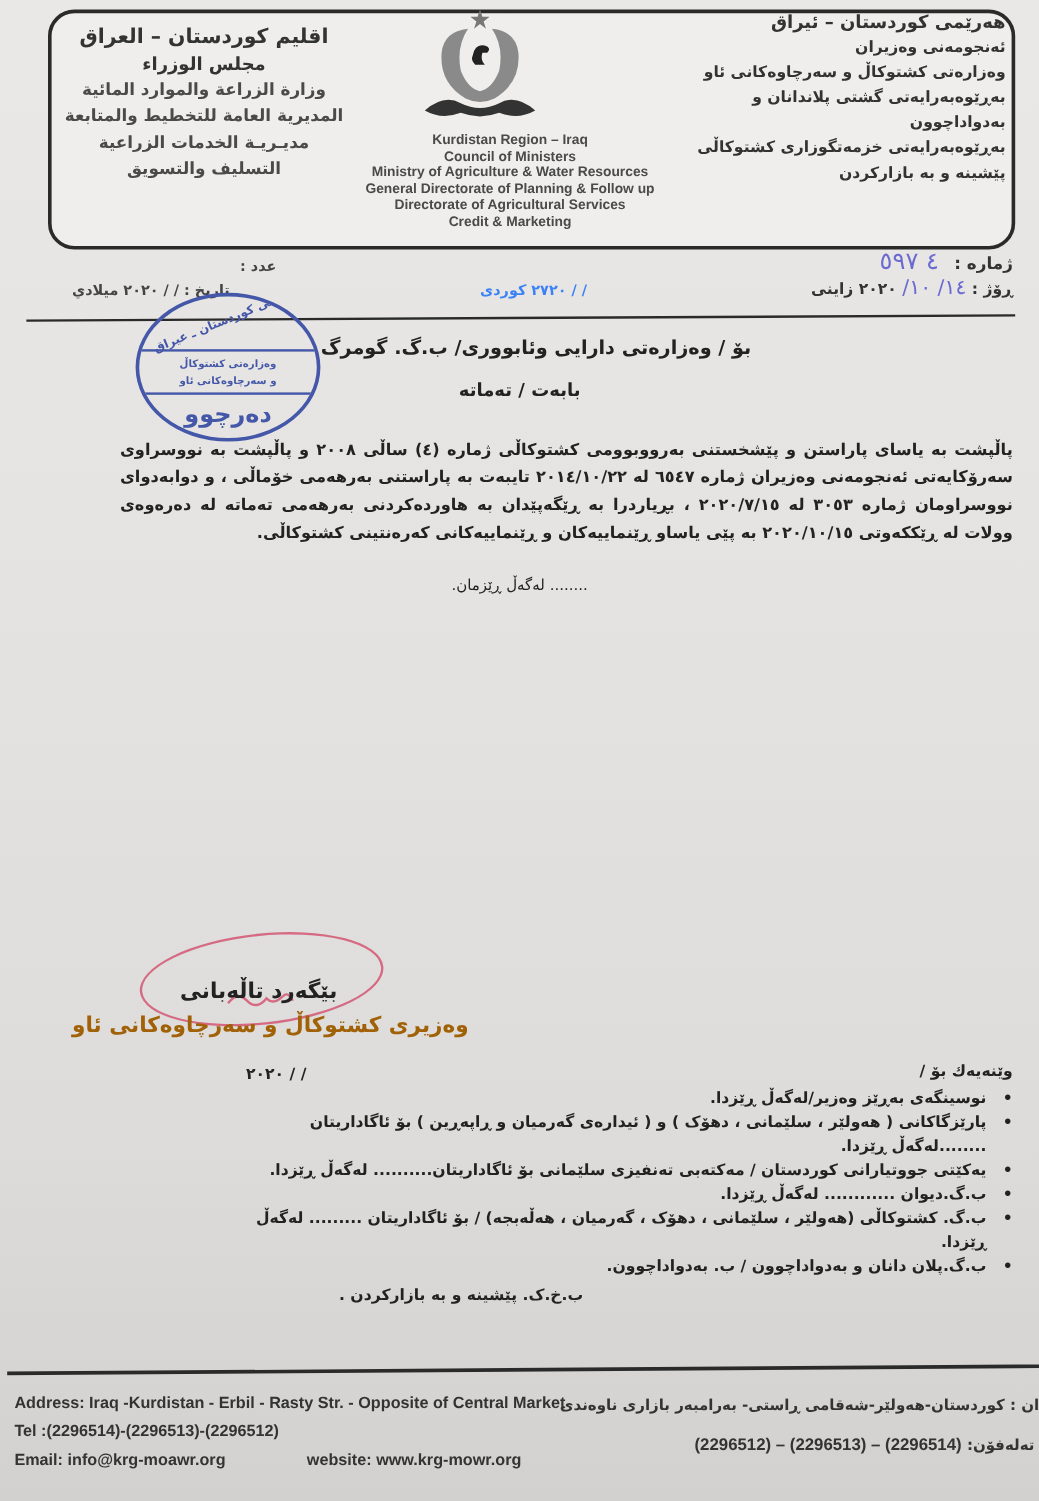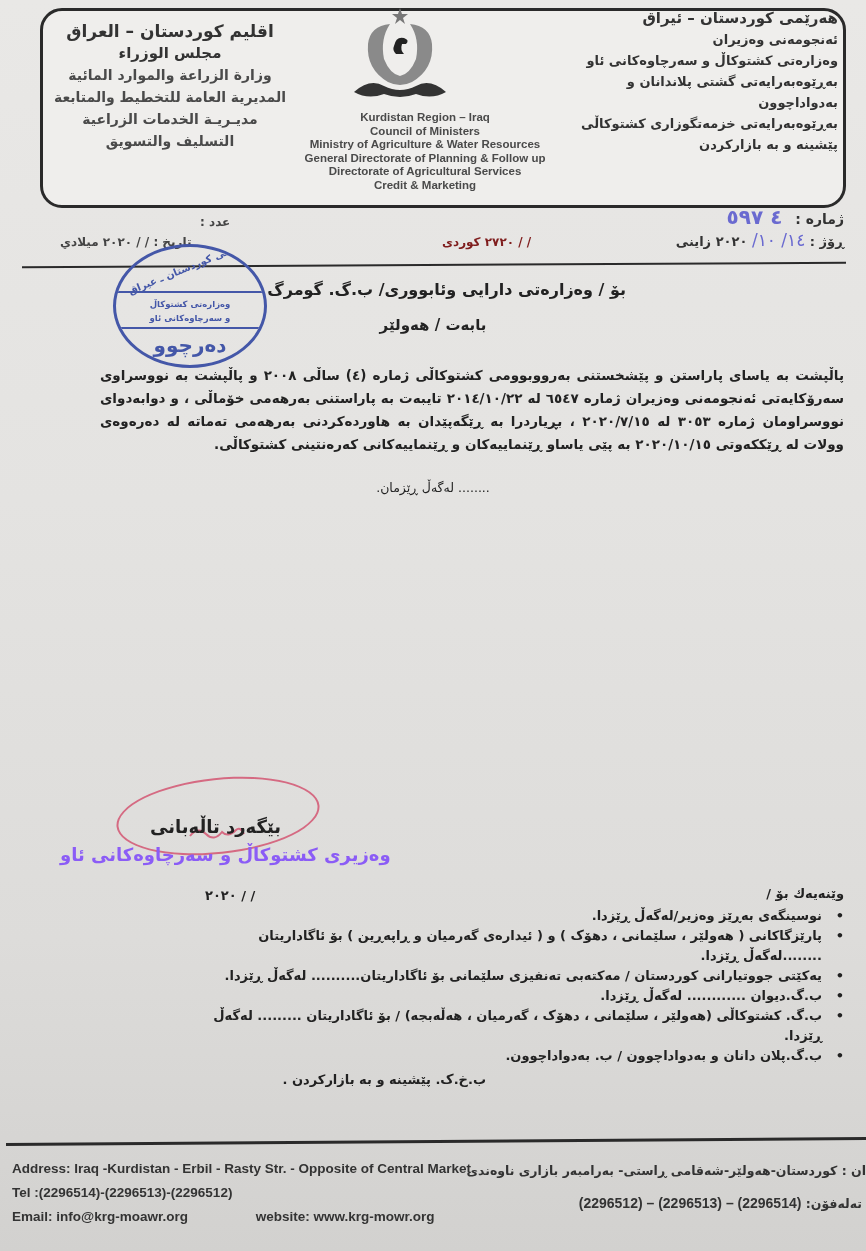--- a/index.html
+++ b/index.html
@@ -30,24 +30,24 @@
   .hdr-ku .l { font-size:13px; font-weight:bold; }
   .logo {
     position:absolute; left:340px; top:4px; width:120px; height:100px;
   }
   .hdr-en {
     position:absolute; left:275px; top:128px; width:300px; text-align:center;
     font-family:"Liberation Sans", sans-serif; font-weight:bold; font-size:11.5px; line-height:13.5px; color:#4a4a4a;
   }
   .ref-row { position:absolute; top:205px; left:0; width:866px; height:50px; direction:rtl; }
   .ref-k { position:absolute; right:22px; top:0px; font-size:14px; font-weight:bold; color:#333; }
-  .ref-k .hand { font-family:"DejaVu Sans", sans-serif; font-weight:bold; font-size:20px; color:#6a6ad0; margin-right:8px; }
+  .ref-k .hand { font-family:"DejaVu Sans", sans-serif; font-weight:normal; font-size:20px; color:#6a6ad0; margin-right:8px; }
   .date-k { position:absolute; right:22px; top:25px; font-size:13px; font-weight:bold; color:#333; }
   .date-k .hand { font-size:17px; font-weight:normal; color:#6a6ad0; }
-  .date-kurdi { position:absolute; left:400px; top:30px; font-size:12px; font-weight:bold; color:#7f1d1d; direction:rtl;margin-left:42px; }
+  .date-kurdi { position:absolute; left:400px; top:30px; font-size:12px; font-weight:bold; color:#3b82f6; direction:rtl; }
   .ar-num { position:absolute; left:200px; top:10px; font-size:12px; font-weight:bold; color:#444; direction:rtl; }
   .ar-date { position:absolute; left:60px; top:30px; font-size:12px; font-weight:bold; color:#444; direction:rtl; }
   .rule { position:absolute; left:22px; height:2px; background:#2a2a2a; }
   .stamp {
     position:absolute; left:113px; top:244px; width:154px; height:124px;
     border:3px solid #4457a8; border-radius:50%; box-sizing:border-box;
     color:#4457a8; overflow:hidden;
   }
   .stamp .band { position:absolute; left:0; right:0; height:2px; background:#4457a8; }
   .stamp .t { position:absolute; width:100%; text-align:center; direction:rtl; font-weight:bold; }
@@ -57,21 +57,21 @@
     position:absolute; left:100px; right:22px; top:364px; direction:rtl; text-align:justify;
     font-size:13.5px; font-weight:bold; line-height:23px; color:#222;
   }
   .regards { position:absolute; left:0; width:866px; top:480px; text-align:center; direction:rtl; font-size:12.5px; font-weight:normal; color:#222; }
   .sig-oval {
     position:absolute; left:116px; top:778px; width:200px; height:72px;
     border:2px solid #d56a82; border-radius:50%; transform:rotate(-6deg);
   }
   .sig-scribble { position:absolute; left:188px; top:822px; width:58px; height:20px; }
   .sig-name { position:absolute; left:150px; top:816px; font-size:18px; font-weight:bold; direction:rtl; color:#222; }
-  .sig-title { position:absolute; left:60px; top:844px; font-size:18px; font-weight:bold; direction:rtl; color:#8b5cf6; }
+  .sig-title { position:absolute; left:60px; top:844px; font-size:18px; font-weight:bold; direction:rtl; color:#a16207; }
   .cc-date { position:absolute; left:205px; top:888px; font-size:13px; font-weight:bold; direction:rtl; color:#222; }
   .cc-label { position:absolute; right:22px; top:886px; font-size:13px; font-weight:bold; direction:rtl; color:#222; }
   .cc-list { position:absolute; right:22px; top:906px; width:640px; direction:rtl; margin:0; padding:0; list-style:none; }
   .cc-list li { font-size:13px; font-weight:bold; line-height:20px; color:#222; position:relative; padding-right:22px; }
   .cc-list li .bullet { position:absolute; right:0; top:0; }
   .cc-extra { position:absolute; right:380px; top:1072px; font-size:13px; font-weight:bold; direction:rtl; color:#222; }
   .footer-en {
     position:absolute; left:12px; top:1157px; font-family:"Liberation Sans", sans-serif;
     font-size:13.5px; font-weight:bold; line-height:24px; color:#333;
   }
@@ -146,21 +146,21 @@
 <div class="stamp">
   <div class="t" style="top:14px; font-size:10px; transform:rotate(-22deg);">هەرێمی کوردستان ـ عیراق</div>
   <div class="band" style="top:44px;"></div>
   <div class="t" style="top:52px; font-size:8.5px;">وەزارەتی کشتوکاڵ</div>
   <div class="t" style="top:66px; font-size:8.5px;">و سەرچاوەکانی ئاو</div>
   <div class="band" style="top:80px;"></div>
   <div class="t" style="top:86px; font-size:20px;">دەرچوو</div>
 </div>
 
 <div class="to-line">بۆ / وەزارەتی دارایی وئابووری/ ب.گ. گومرگ</div>
-<div class="subject">بابەت / هەولێر</div>
+<div class="subject">بابەت / تەماتە</div>
 <div class="body-text">پاڵپشت بە یاسای پاراستن و پێشخستنی بەرووبوومی کشتوکاڵی ژمارە (٤) ساڵی ٢٠٠٨ و پاڵپشت بە نووسراوی سەرۆکایەتی ئەنجومەنی وەزیران ژمارە ٦٥٤٧ لە ٢٠١٤/١٠/٢٢ تایبەت بە پاراستنی بەرهەمی خۆماڵی ، و دوابەدوای نووسراومان ژمارە ٣٠٥٣ لە ٢٠٢٠/٧/١٥ ، بڕیاردرا بە ڕێگەپێدان بە هاوردەکردنی بەرهەمی تەماتە لە دەرەوەی وولات لە ڕێککەوتی ٢٠٢٠/١٠/١٥ بە پێی یاساو ڕێنماییەکان و ڕێنماییەکانی کەرەنتینی کشتوکاڵی.</div>
 <div class="regards">........ لەگەڵ ڕێزمان.</div>
 
 <div class="sig-oval"></div>
 <svg class="sig-scribble" viewBox="0 0 58 20">
   <path d="M2,14 Q10,4 18,12 T34,10 Q40,16 48,8 Q52,4 56,12" stroke="#d56a82" stroke-width="2" fill="none"></path>
 </svg>
 <div class="sig-name">بێگەرد تاڵەبانی</div>
 <div class="sig-title">وەزیری کشتوکاڵ و سەرچاوەکانی ئاو</div>
 

